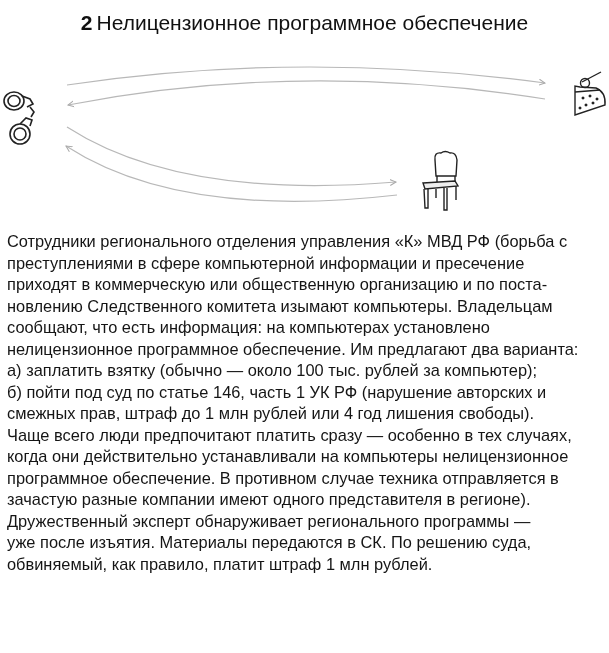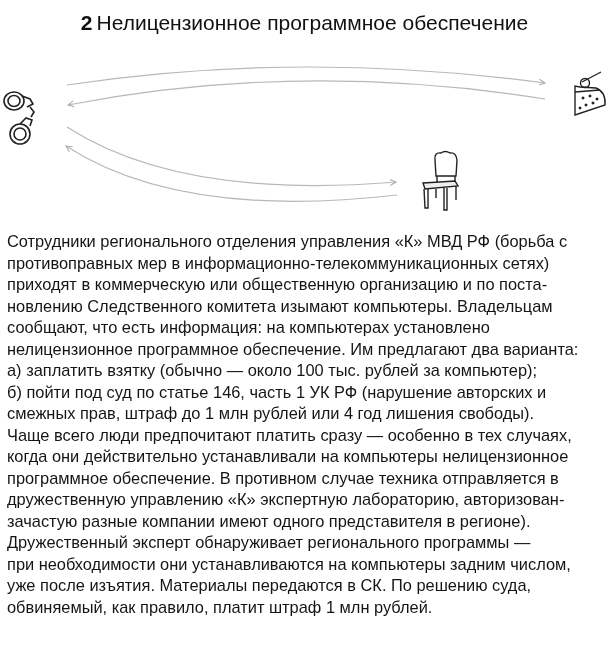--- a/index.html
+++ b/index.html
@@ -61,30 +61,28 @@
   <g fill="none" stroke="#b8b8b8" stroke-width="1.2">
     <path d="M67,85 Q300,50 545,83" marker-end="url(#ah)"></path>
     <path d="M545,99 Q300,60 68,105" marker-end="url(#ah)"></path>
     <path d="M67,127 Q180,200 396,182" marker-end="url(#ah)"></path>
     <path d="M397,195 Q180,220 66,146" marker-end="url(#ah)"></path>
   </g>
 </svg>
 
 <div class="body-text">
   <span class="line">Сотрудники регионального отделения управления «К» МВД РФ (борьба с</span>
-  <span class="line">противоправных мер в информационно-телекоммуникационных сетях)</span>
+  <span class="line">преступлениями в сфере компьютерной информации и пресечение</span>
   <span class="line">приходят в коммерческую или общественную организацию и по поста-</span>
   <span class="line">новлению Следственного комитета изымают компьютеры. Владельцам</span>
   <span class="line">сообщают, что есть информация: на компьютерах установлено</span>
   <span class="line">нелицензионное программное обеспечение. Им предлагают два варианта:</span>
   <span class="line">а) заплатить взятку (обычно — около 100 тыс. рублей за компьютер);</span>
   <span class="line">б) пойти под суд по статье 146, часть 1 УК РФ (нарушение авторских и</span>
   <span class="line">смежных прав, штраф до 1 млн рублей или 4 год лишения свободы).</span>
   <span class="line">Чаще всего люди предпочитают платить сразу — особенно в тех случаях,</span>
   <span class="line">когда они действительно устанавливали на компьютеры нелицензионное</span>
   <span class="line">программное обеспечение. В противном случае техника отправляется в</span>
-  <span class="line">дружественную управлению «К» экспертную лабораторию, авторизован-</span>
   <span class="line">зачастую разные компании имеют одного представителя в регионе).</span>
   <span class="line">Дружественный эксперт обнаруживает регионального программы —</span>
-  <span class="line">при необходимости они устанавливаются на компьютеры задним числом,</span>
   <span class="line">уже после изъятия. Материалы передаются в СК. По решению суда,</span>
   <span class="line">обвиняемый, как правило, платит штраф 1 млн рублей.</span>
 </div>
 
 </body></html>

